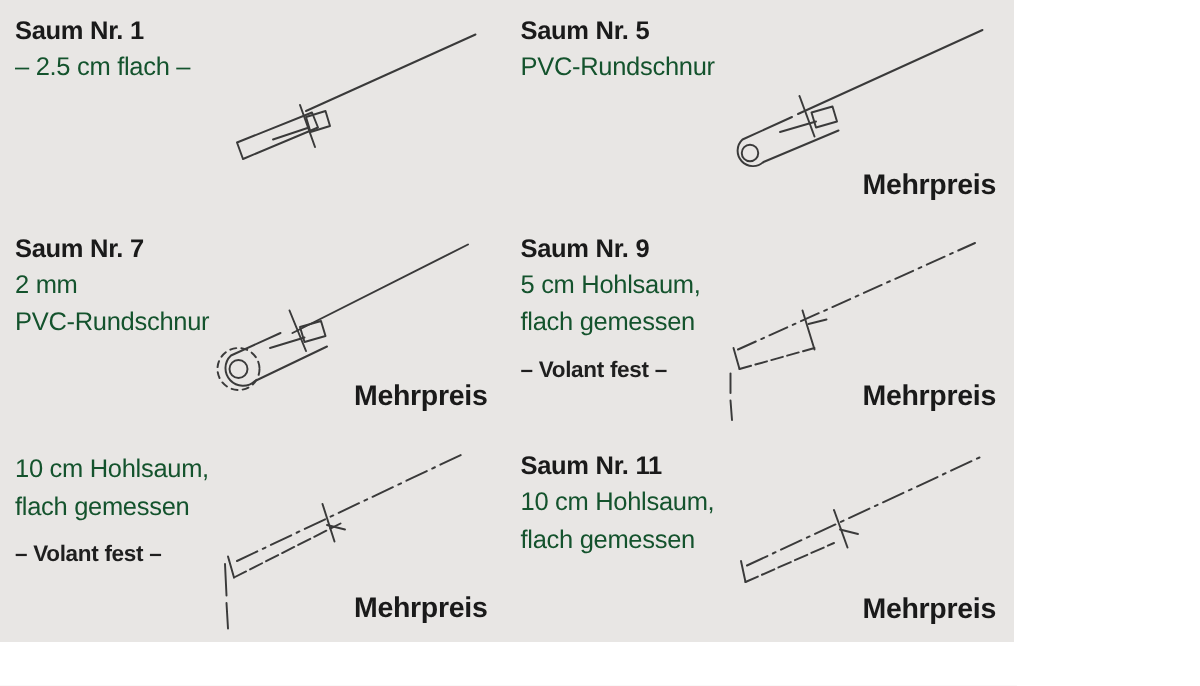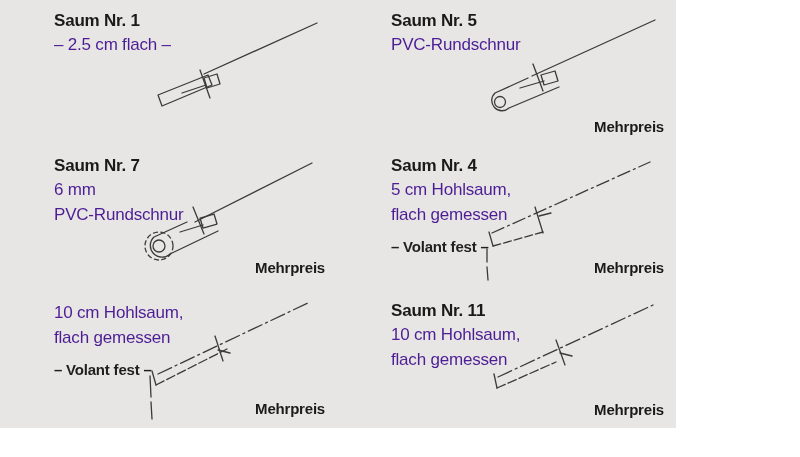--- a/index.html
+++ b/index.html
@@ -16,37 +16,37 @@
     position:absolute;left:0;top:0;width:676px;height:428px;
     background:#e8e6e4;
   }
   .panel{position:absolute;}
   .p1{left:0;   top:0;   width:335px;height:145px;}
   .p2{left:340px;top:0;   width:336px;height:145px;}
   .p3{left:0;   top:145px;width:335px;height:145px;}
   .p4{left:340px;top:145px;width:336px;height:145px;}
   .p5{left:0;   top:290px;width:335px;height:138px;}
   .p6{left:340px;top:290px;width:336px;height:138px;}
-  .txt{position:absolute;left:10px;top:10px;white-space:nowrap;margin-left:44px;}
+  .txt{position:absolute;left:10px;top:10px;white-space:nowrap;}
   .p2 .txt,.p4 .txt,.p6 .txt{left:7px;}
   .title{
     font-size:17px;font-weight:bold;color:#1a1a1a;
     line-height:22px;letter-spacing:-0.2px;
   }
   .detail{
-    font-size:17px;font-weight:normal;color:#4c1d95;
+    font-size:17px;font-weight:normal;color:#14532d;
     line-height:25px;letter-spacing:-0.2px;
   }
   .note{
     font-size:15px;font-weight:bold;color:#1f1f1f;
     line-height:22px;margin-top:9px;letter-spacing:-0.2px;
   }
   .surcharge{
     position:absolute;right:12px;bottom:10px;
-    font-size:15px;font-weight:bold;color:#1a1a1a;letter-spacing:-0.2px;
+    font-size:19px;font-weight:bold;color:#1a1a1a;letter-spacing:-0.2px;
   }
   .p3 .surcharge,.p5 .surcharge{right:10px;bottom:11px;}
   .p3 .surcharge,.p4 .surcharge{bottom:14px;}
   .sketch{position:absolute;}
   .sk1{left:140px;top:15px;}
   .sk2{left:140px;top:0;}
   .sk3{left:140px;top:15px;}
   .sk4{left:140px;top:5px;}
   .sk5{left:140px;top:5px;}
   .sk6{left:140px;top:5px;}
@@ -88,38 +88,38 @@
         <polygon points="61,60 75,56 78,66 64,70"></polygon>
         <path d="M 53 49 L 63 76"></path>
       </g>
     </svg>
     <div class="surcharge">Mehrpreis</div>
   </div>
 
   <div class="panel p3">
     <div class="txt">
       <div class="title">Saum Nr. 7</div>
-      <div class="detail">6 mm</div>
+      <div class="detail">2 mm</div>
       <div class="detail">PVC-Rundschnur</div>
     </div>
     <svg class="sketch sk3" width="195" height="108" viewBox="0 0 195 108">
       <path d="M 55 62 L 172 3"></path>
       <path d="M 47 62 L 14 77 A 11 11 0 1 0 30 94 L 78 71"></path>
       <circle cx="19" cy="86" r="6"></circle>
       <circle cx="19" cy="86" r="14" stroke-dasharray="4 3.5"></circle>
       <path d="M 40 72 L 63 65"></path>
       <polygon points="60,58 74,54 77,64 63,68"></polygon>
       <path d="M 53 47 L 64 74"></path>
     </svg>
     <div class="surcharge">Mehrpreis</div>
   </div>
 
   <div class="panel p4">
     <div class="txt">
-      <div class="title">Saum Nr. 4</div>
+      <div class="title">Saum Nr. 9</div>
       <div class="detail">5 cm Hohlsaum,</div>
       <div class="detail">flach gemessen</div>
       <div class="note">– Volant fest –</div>
     </div>
     <svg class="sketch sk4" width="196" height="135" viewBox="0 0 196 135">
       <path d="M 12 83 L 170 12" stroke-dasharray="13 4 2 4"></path>
       <path d="M 9 82 L 13 96"></path>
       <path d="M 13 96 L 63 82" stroke-dasharray="8 3"></path>
       <path d="M 55 57 L 63 83"></path>
       <path d="M 59 66 L 71 63"></path>

